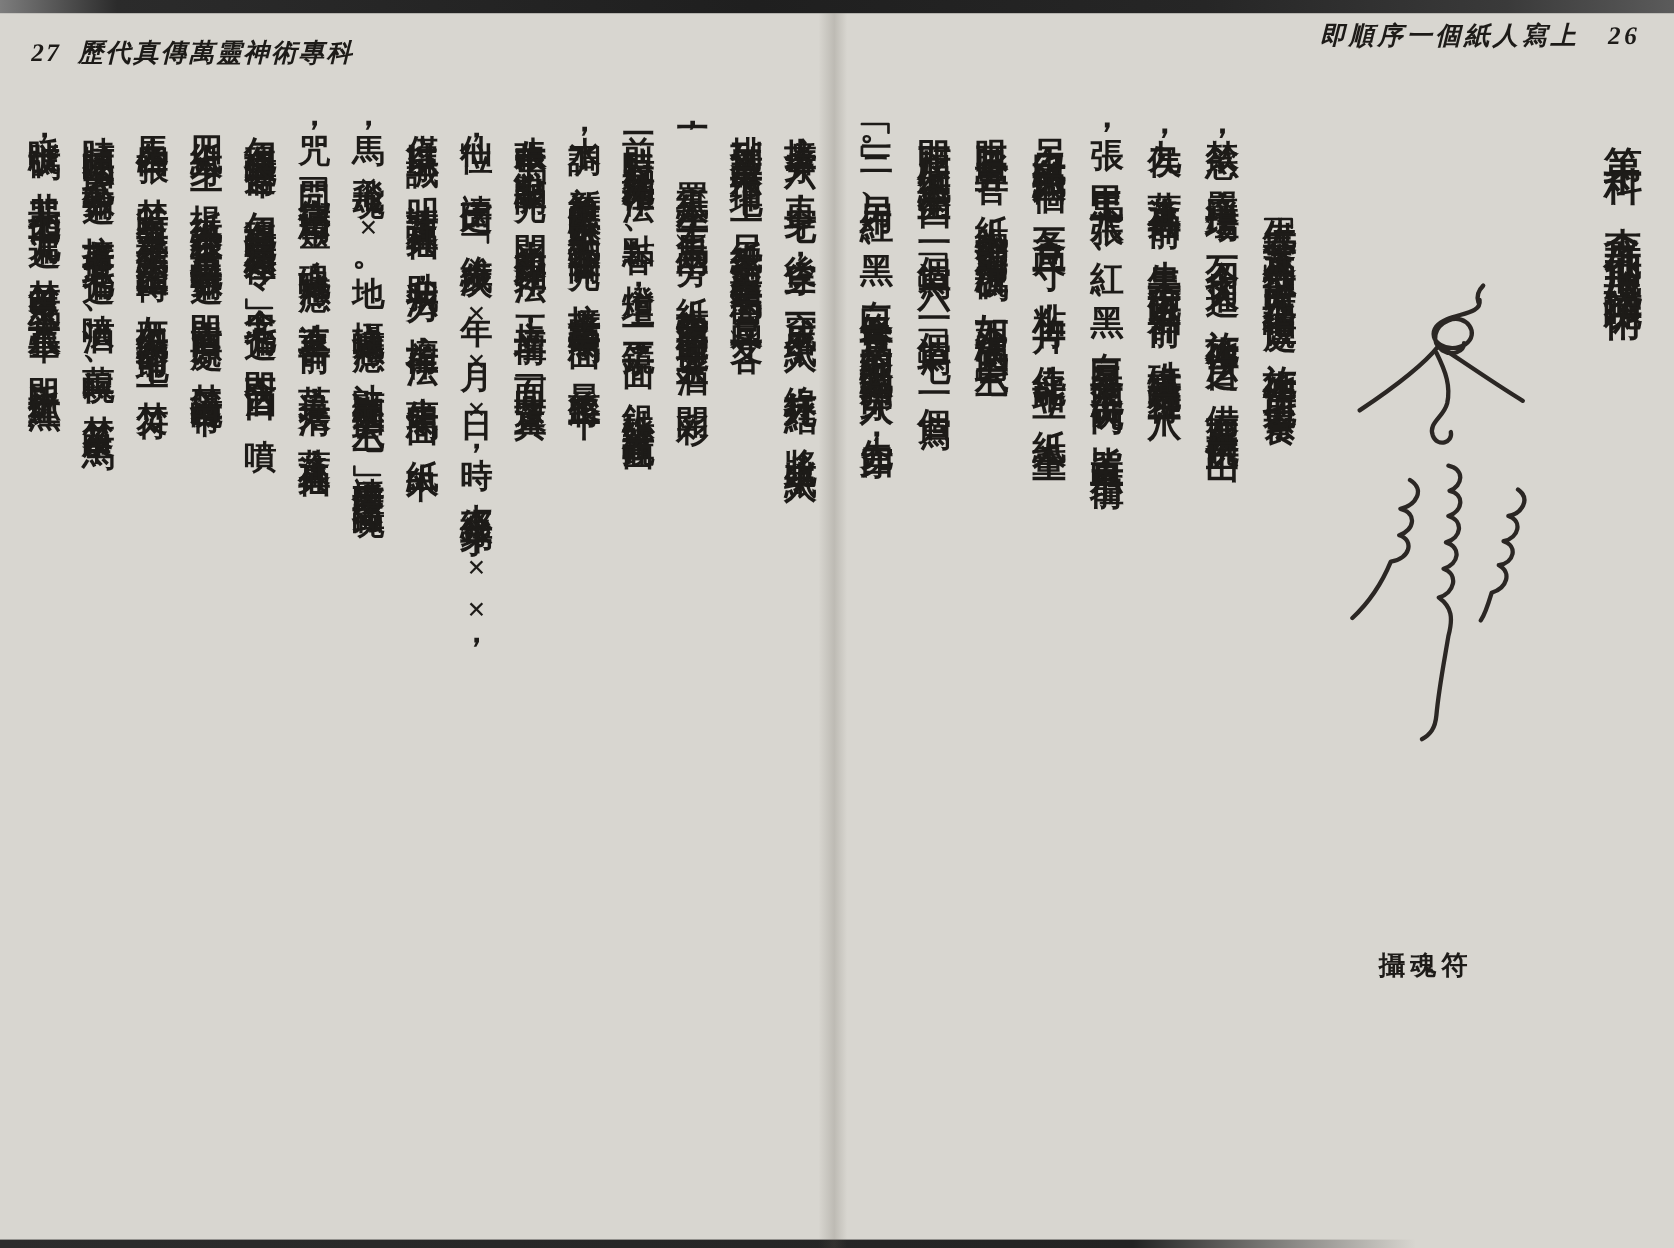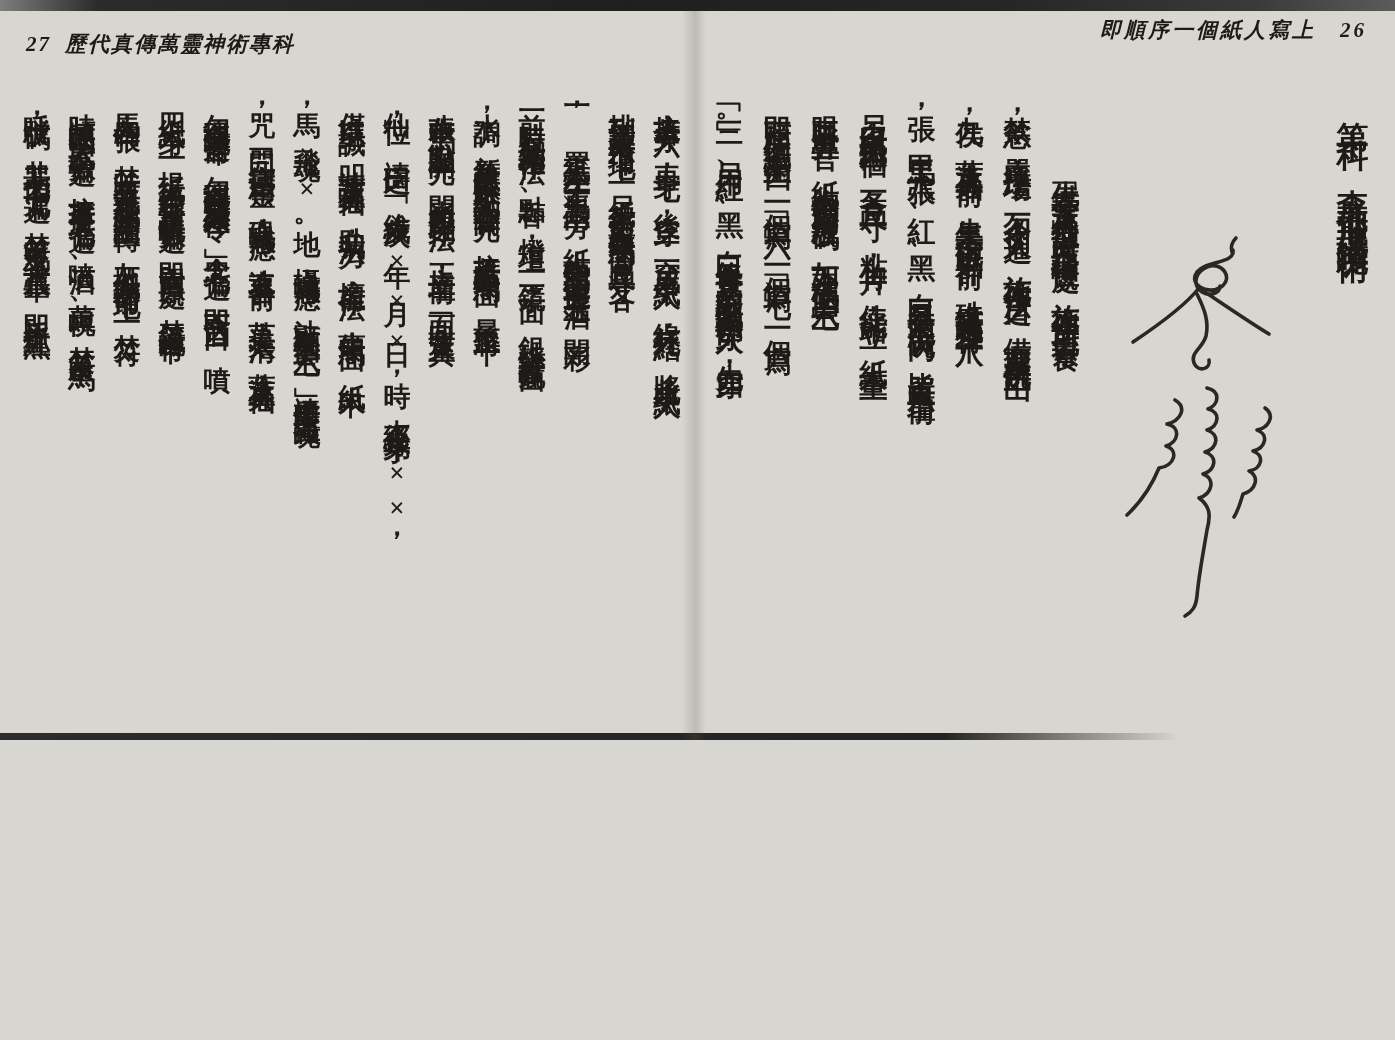--- a/index.html
+++ b/index.html
@@ -1,17 +1,17 @@
 <!DOCTYPE html>
 <html><head>
 <meta charset="utf-8">
 <style>
   html,body { margin:0; padding:0; background:#d8d6d0; }
   .scan {
-    position:relative; width:1395px; height:740px; overflow:hidden;
+    position:relative; width:1395px; height:1040px; overflow:hidden;
     color:#1d1b18;
     font-family:"Liberation Serif","DejaVu Serif",serif;
     background:
       radial-gradient(circle at 335px 125px, rgba(110,104,94,.45) 1.2px, transparent 2.5px),
       radial-gradient(circle at 905px 298px, rgba(110,104,94,.35) 1.2px, transparent 2.5px),
       radial-gradient(circle at 1248px 508px, rgba(110,104,94,.4) 1.5px, transparent 3px),
       radial-gradient(circle at 1320px 905px, rgba(110,104,94,.4) 1.5px, transparent 3px),
       radial-gradient(circle at 655px 62px, rgba(110,104,94,.4) 1.2px, transparent 2.5px),
       radial-gradient(circle at 150px 980px, rgba(110,104,94,.35) 1.2px, transparent 2.5px),
       radial-gradient(circle at 1105px 760px, rgba(110,104,94,.3) 1px, transparent 2px),

